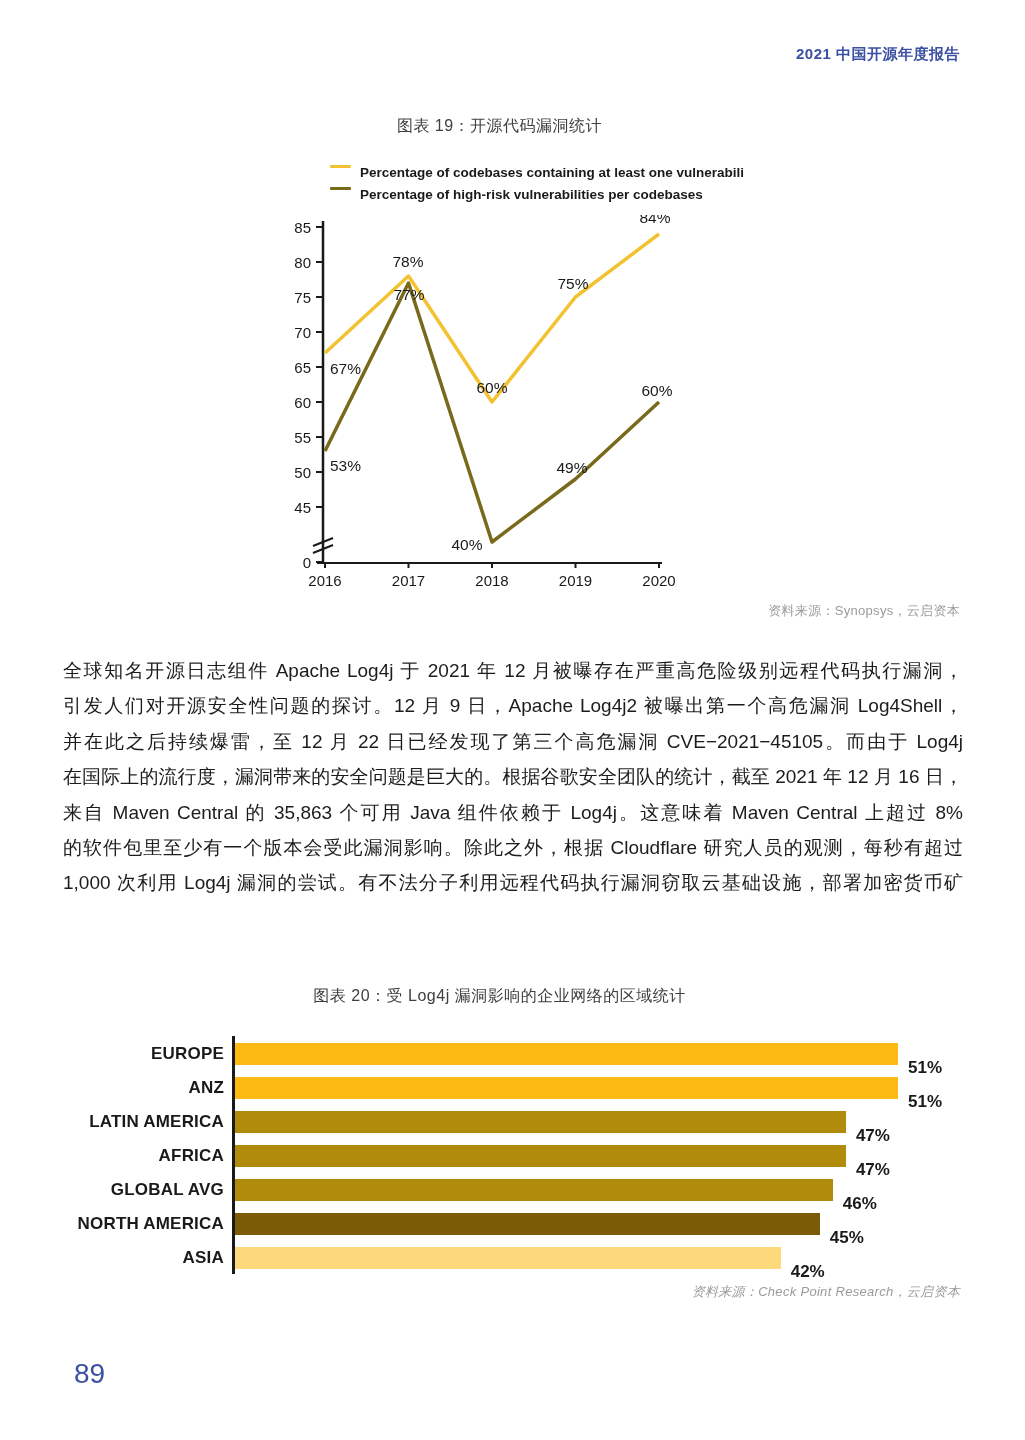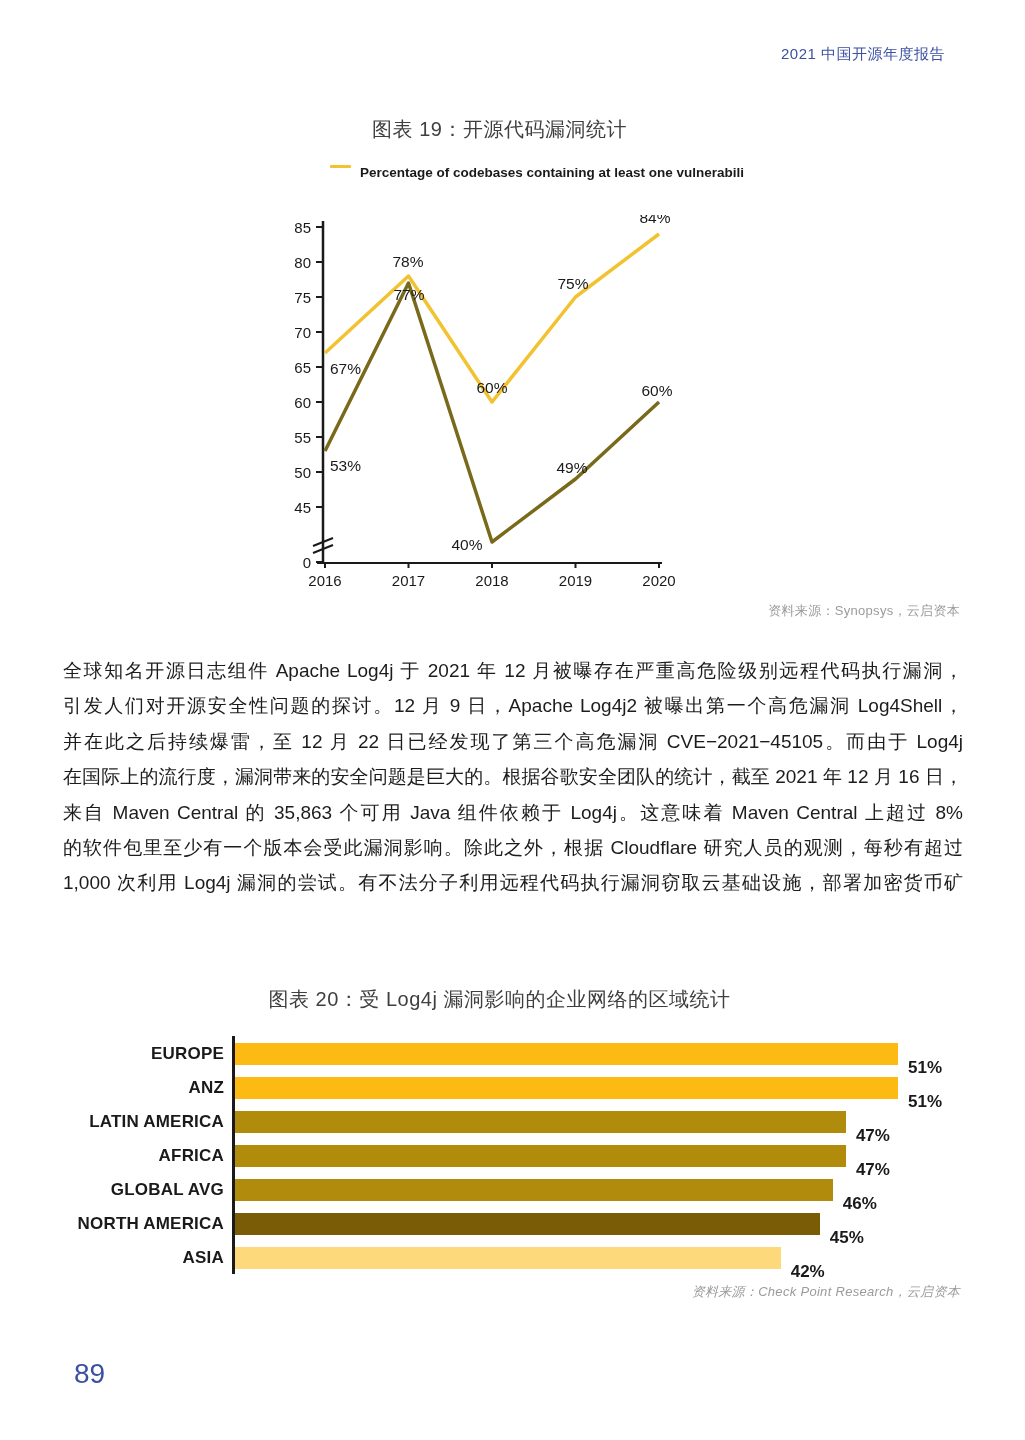--- a/index.html
+++ b/index.html
@@ -2,26 +2,26 @@
 <html><head>
 <meta charset="utf-8">
 <style>
   html,body{margin:0;padding:0;}
   body{
     width:1025px;height:1440px;position:relative;background:#ffffff;
     font-family:"Liberation Sans","DejaVu Sans",sans-serif;
     overflow:hidden;
   }
   .hdr{
-    position:absolute;top:45px;right:80px;
-    font-size:15px;color:#3B50A2;letter-spacing:.5px;
+    position:absolute;top:45px;right:65px;
+    font-size:15px;color:#3B50A2;letter-spacing:.5px;font-weight:bold;
   }
   .fig-title{
     position:absolute;left:0;width:999px;text-align:center;
-    font-size:20px;color:#3f3f3f;letter-spacing:.5px;
+    font-size:16px;color:#3f3f3f;letter-spacing:.5px;
   }
   #fig19-title{top:116px;}
   #fig20-title{top:986px;}
   .legend{position:absolute;left:330px;top:165px;}
   .legend-row{display:flex;align-items:flex-start;height:22px;}
   .legend-dash{width:21px;height:3px;margin-right:9px;border-radius:1px;}
   .legend-label{font-size:13.5px;font-weight:600;color:#1a1a1a;}
   #line-chart-svg{position:absolute;left:280px;top:215px;}
   .src{
     position:absolute;right:65px;font-size:13px;color:#9b9b9b;letter-spacing:.3px;
@@ -55,20 +55,24 @@
 <body>
 
 <div class="hdr">2021 中国开源年度报告</div>
 
 <div class="fig-title" id="fig19-title">图表 19：开源代码漏洞统计</div>
 
 <div class="legend">
   <div class="legend-row">
     <span class="legend-dash" id="dash0" style="background: rgb(242, 194, 48);"></span>
     <span class="legend-label">Percentage of codebases containing at least one vulnerabili</span>
+  </div>
+  <div class="legend-row">
+    <span class="legend-dash" id="dash1" style="background: rgb(121, 105, 26);"></span>
+    <span class="legend-label">Percentage of high-risk vulnerabilities per codebases</span>
   </div>
 </div>
 
 <svg id="line-chart-svg" width="430" height="385" viewBox="280 215 430 385">
     <line x1="323" y1="221" x2="323" y2="564" stroke="#1a1a1a" stroke-width="2.5"></line>
     <line x1="317" y1="563" x2="662" y2="563" stroke="#1a1a1a" stroke-width="2"></line>
     <line x1="316" y1="562" x2="323" y2="562" stroke="#1a1a1a" stroke-width="2"></line>
     <text x="311" y="567.5" text-anchor="end" class="tick">0</text>
     <line x1="316" y1="507" x2="323" y2="507" stroke="#1a1a1a" stroke-width="2"></line>
     <text x="311" y="512.5" text-anchor="end" class="tick">45</text>

